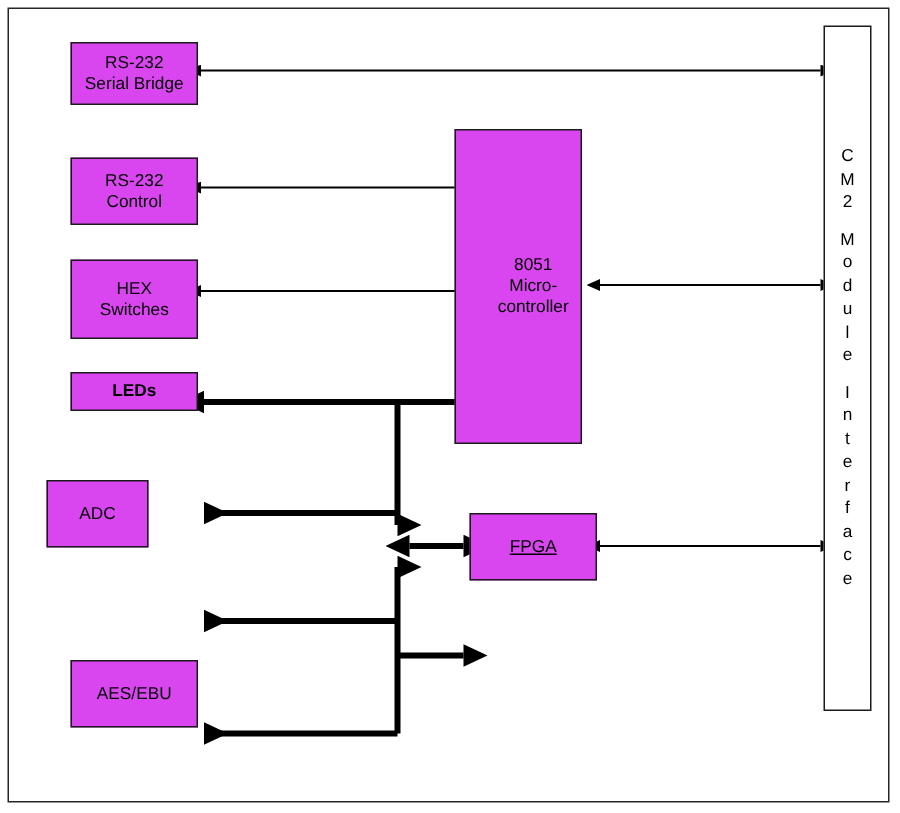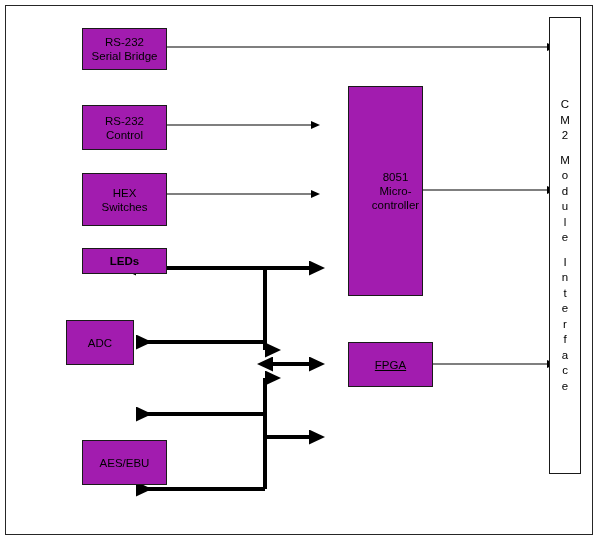--- a/index.html
+++ b/index.html
@@ -23,30 +23,29 @@
     width: 588px;
     height: 530px;
     border: 1px solid #262626;
     box-sizing: border-box;
     background: #ffffff;
   }
   .blk {
     position: absolute;
     box-sizing: border-box;
     border: 1px solid #1a1a1a;
-    background: #a21caf;
+    background: #d946ef;
     display: flex;
     align-items: center;
     justify-content: center;
     text-align: center;
     font-size: 11.5px;
     color: #000000;
     line-height: 14px;
     z-index: 5;
-    margin-left: 35px;
   }
   .blk .lbl { white-space: pre-line; }
   
   #cm2 {
     position: absolute;
     box-sizing: border-box;
     border: 1px solid #1a1a1a;
     background: #ffffff;
     display: flex;
     flex-direction: column;
@@ -147,21 +146,21 @@
 
   <div class="blk" style="left:31px; top:320px; width:68px; height:45px;">
     <span class="lbl">ADC</span>
   </div>
 
 
   <div class="blk" style="left:47px; top:440px; width:85px; height:45px;">
     <span class="lbl">AES/EBU</span>
   </div>
 
-  <div class="blk" style="left:313px; top:86px; width:75px; height:210px;padding-left:20px;">
+  <div class="blk" style="left:303px; top:86px; width:85px; height:210px;padding-left:20px;">
     <span class="lbl">8051
 Micro-
 controller</span>
   </div>
 
   <div class="blk" style="left:313px; top:342px; width:85px; height:45px;text-decoration:underline;">
     <span class="lbl">FPGA</span>
   </div>
 
 

